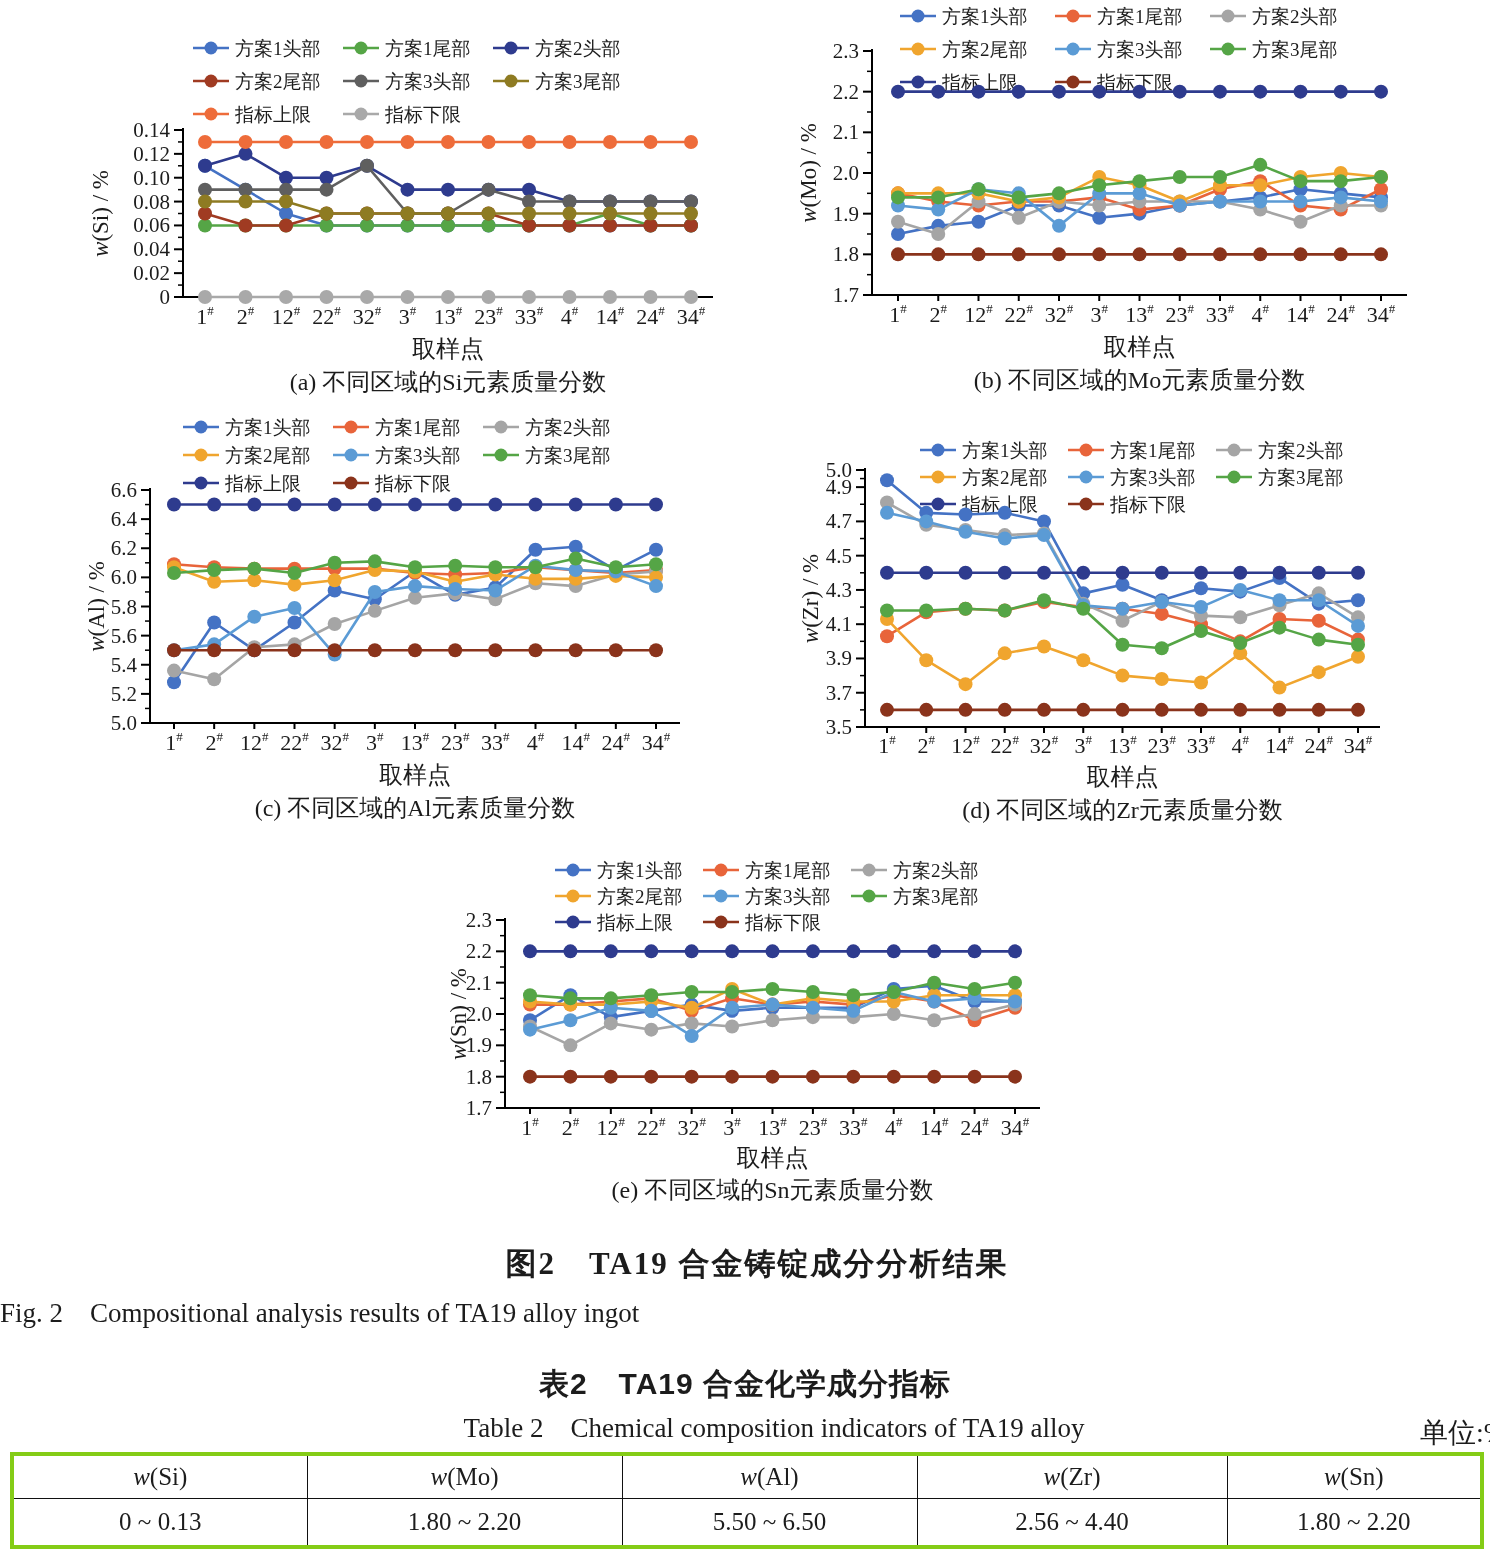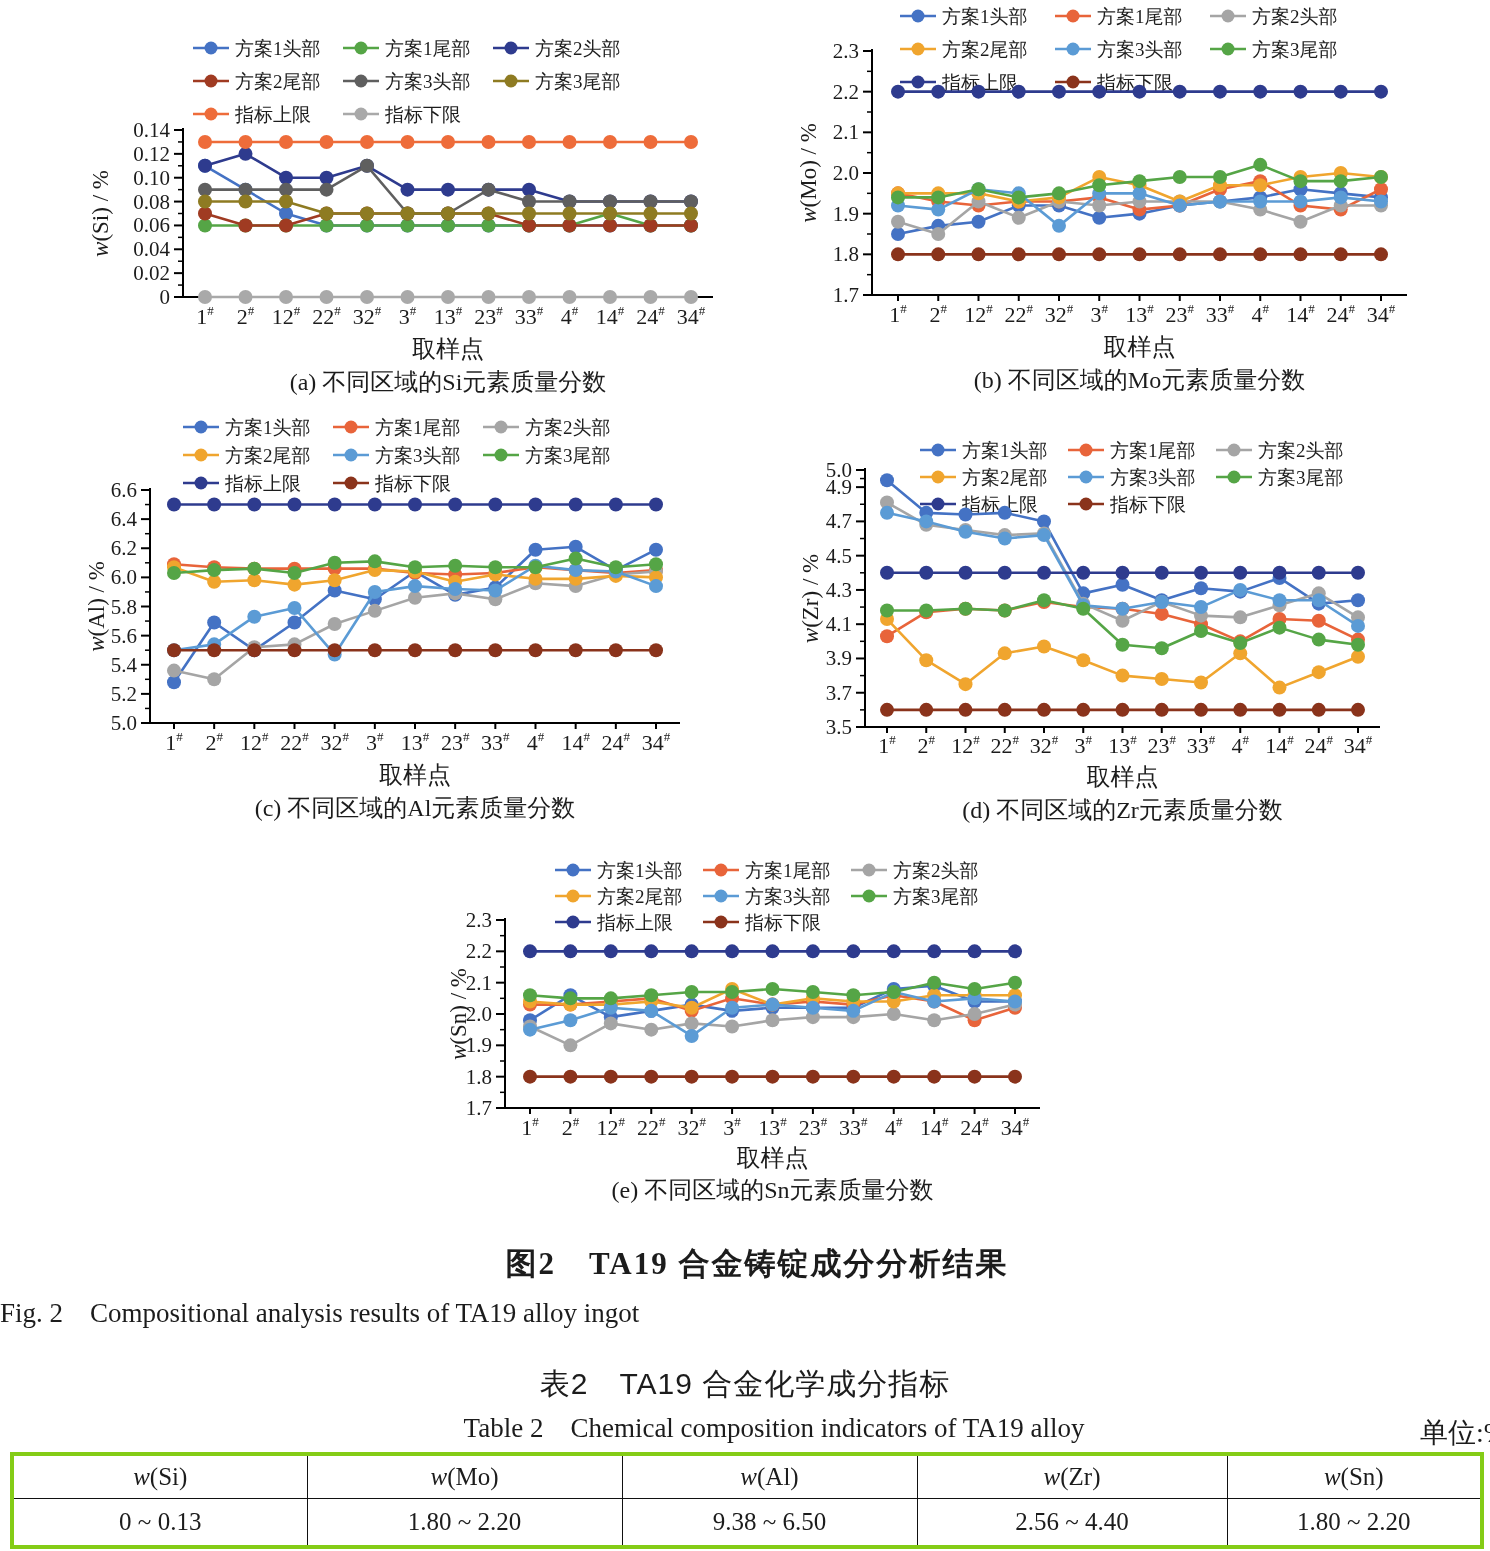--- a/index.html
+++ b/index.html
@@ -18,21 +18,21 @@
   .figcap-zh{
     position:absolute;left:12px;top:1243px;width:1490px;text-align:center;
     font-size:31px;font-weight:bold;letter-spacing:2px;
   }
   .figcap-en{
     position:absolute;left:0;top:1295px;width:1490px;text-align:left;
     font-size:27px;
   }
   .tabcap-zh{
     position:absolute;left:0;top:1364px;width:1490px;text-align:center;
-    font-size:30px;font-weight:normal;font-family:"Liberation Sans", sans-serif;
+    font-size:30px;font-weight:bold;font-family:"Liberation Sans", sans-serif;
     letter-spacing:1px;
   }
   .tabcap-row{position:absolute;left:0;top:1410px;width:1490px;height:34px;padding-left:29px;}
   .tabcap-en{width:100%;text-align:center;font-size:27px;}
   .unit-label{position:absolute;right:12px;top:4px;font-size:28px;}
   table.comp{
     position:absolute;left:10px;top:1452px;width:1470px;
     border-collapse:collapse;table-layout:fixed;
     border:4px solid #84cc16;
   }
@@ -1196,18 +1196,18 @@
       <tr>
     <td><i>w</i>(Si)</td>
     <td><i>w</i>(Mo)</td>
     <td><i>w</i>(Al)</td>
     <td><i>w</i>(Zr)</td>
     <td><i>w</i>(Sn)</td>
   </tr>
   <tr class="vals">
     <td>0 ~ 0.13</td>
     <td>1.80 ~ 2.20</td>
-    <td>9.38 ~ 6.50</td>
+    <td>5.50 ~ 6.50</td>
     <td>2.56 ~ 4.40</td>
     <td>1.80 ~ 2.20</td>
   </tr>
 </tbody>
   </table>
 
 </body></html>

